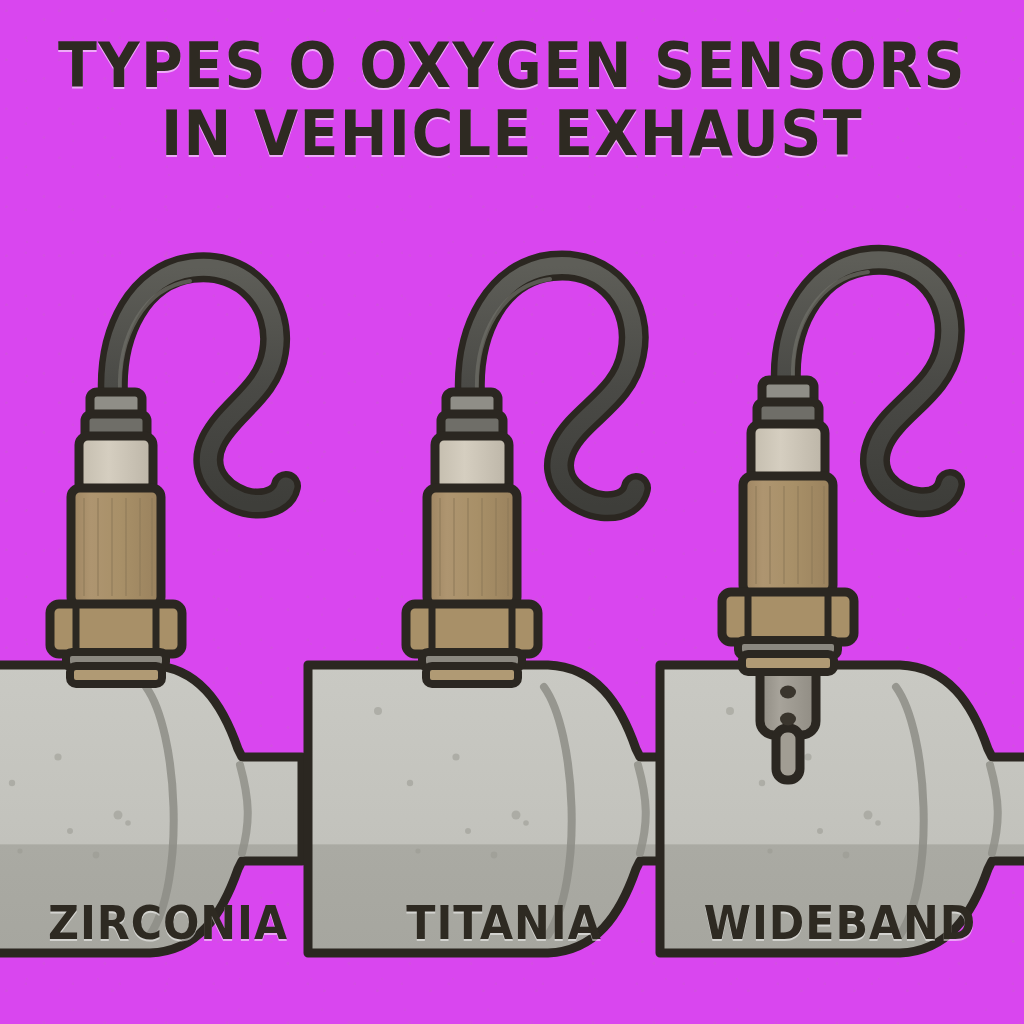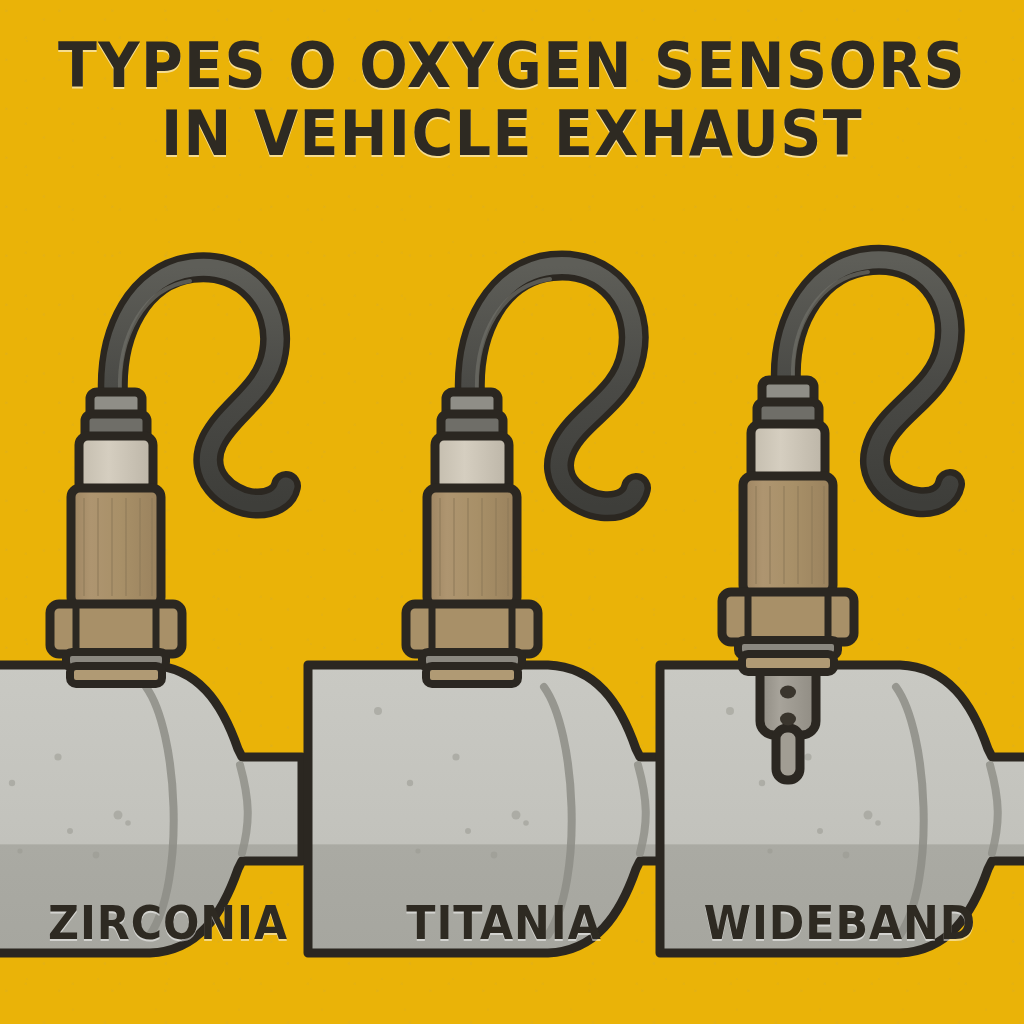--- a/index.html
+++ b/index.html
@@ -9,21 +9,21 @@
     background: #efe7d8;
   }
   body {
     font-family: "DejaVu Sans", sans-serif;
   }
   #poster {
     position: relative;
     width: 1024px;
     height: 1024px;
     overflow: hidden;
-    background: #eab308;
+    background: #d946ef;
   }
   
   #paper-grain {
     position: absolute;
     inset: 0;
     pointer-events: none;
     background-image:
       radial-gradient(circle at 12% 22%, rgba(170,155,125,0.10) 0 1.2px, transparent 1.6px),
       radial-gradient(circle at 38% 61%, rgba(170,155,125,0.08) 0 1.1px, transparent 1.5px),
       radial-gradient(circle at 72% 33%, rgba(170,155,125,0.09) 0 1.3px, transparent 1.7px),

